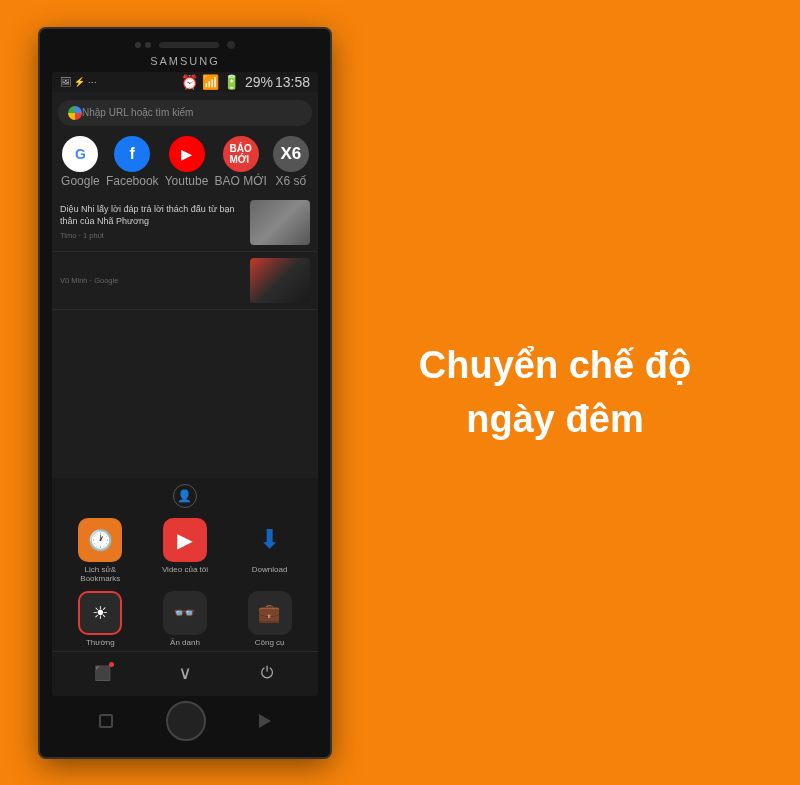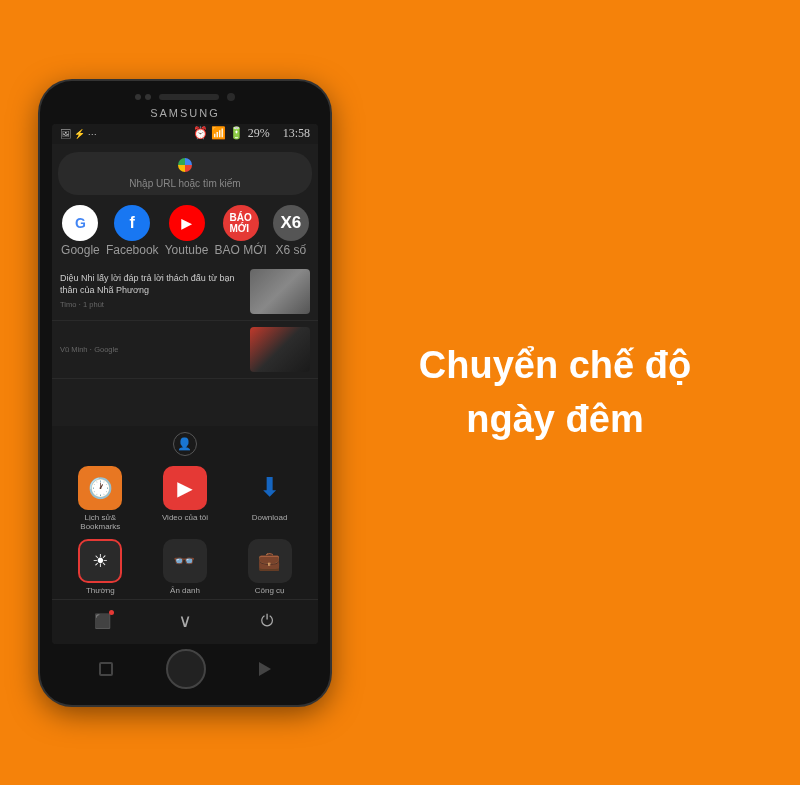--- a/index.html
+++ b/index.html
@@ -19,23 +19,23 @@
       width: 100%;
       height: 100%;
       align-items: center;
       justify-content: space-between;
       padding: 20px 30px 20px 30px;
     }
 
     
     .phone-shell {
       width: 290px;
-      height: 624px;
+      height: 728px;
       background: #111;
-      border-radius: 32px;
+      border-radius: 6px;
       padding: 12px;
       box-shadow: 0 0 0 2px #333, 0 8px 30px rgba(0,0,0,0.5);
       flex-shrink: 0;
       position: relative;
       margin-left: 10px;
     }
 
     
     .phone-top-bar {
       display: flex;
@@ -75,42 +75,40 @@
       background: #1a1a1a;
       height: 20px;
       display: flex;
       align-items: center;
       justify-content: space-between;
       padding: 0 8px;
       font-size: 9px;
       color: #ccc;
     }
     .status-left { display: flex; gap: 3px; align-items: center; }
-    .status-right { display: flex; gap: 13px; align-items: center; font-size: 12px; font-family: Liberation Serif, serif; }
+    .status-right { display: flex; gap: 2px; align-items: center; font-size: 14px; }
 
     
     .phone-screen {
       background: #1e1e1e;
       border-radius: 4px;
       overflow: hidden;
       height: calc(100% - 80px);
       display: flex;
       flex-direction: column;
     }
 
     
     .url-bar {
       background: #2a2a2a;
       margin: 8px 6px 6px 6px;
       border-radius: 20px;
       padding: 6px 10px;
       display: flex;
       align-items: center;
-      gap: 6px;
-      flex-direction: column;
     }
     .g-logo {
       width: 14px; height: 14px;
       border-radius: 50%;
       background: conic-gradient(#4285f4 0 25%, #ea4335 25% 50%, #fbbc05 50% 75%, #34a853 75%);
       flex-shrink: 0;
     }
     .url-text {
       color: #888;
       font-size: 10px;

